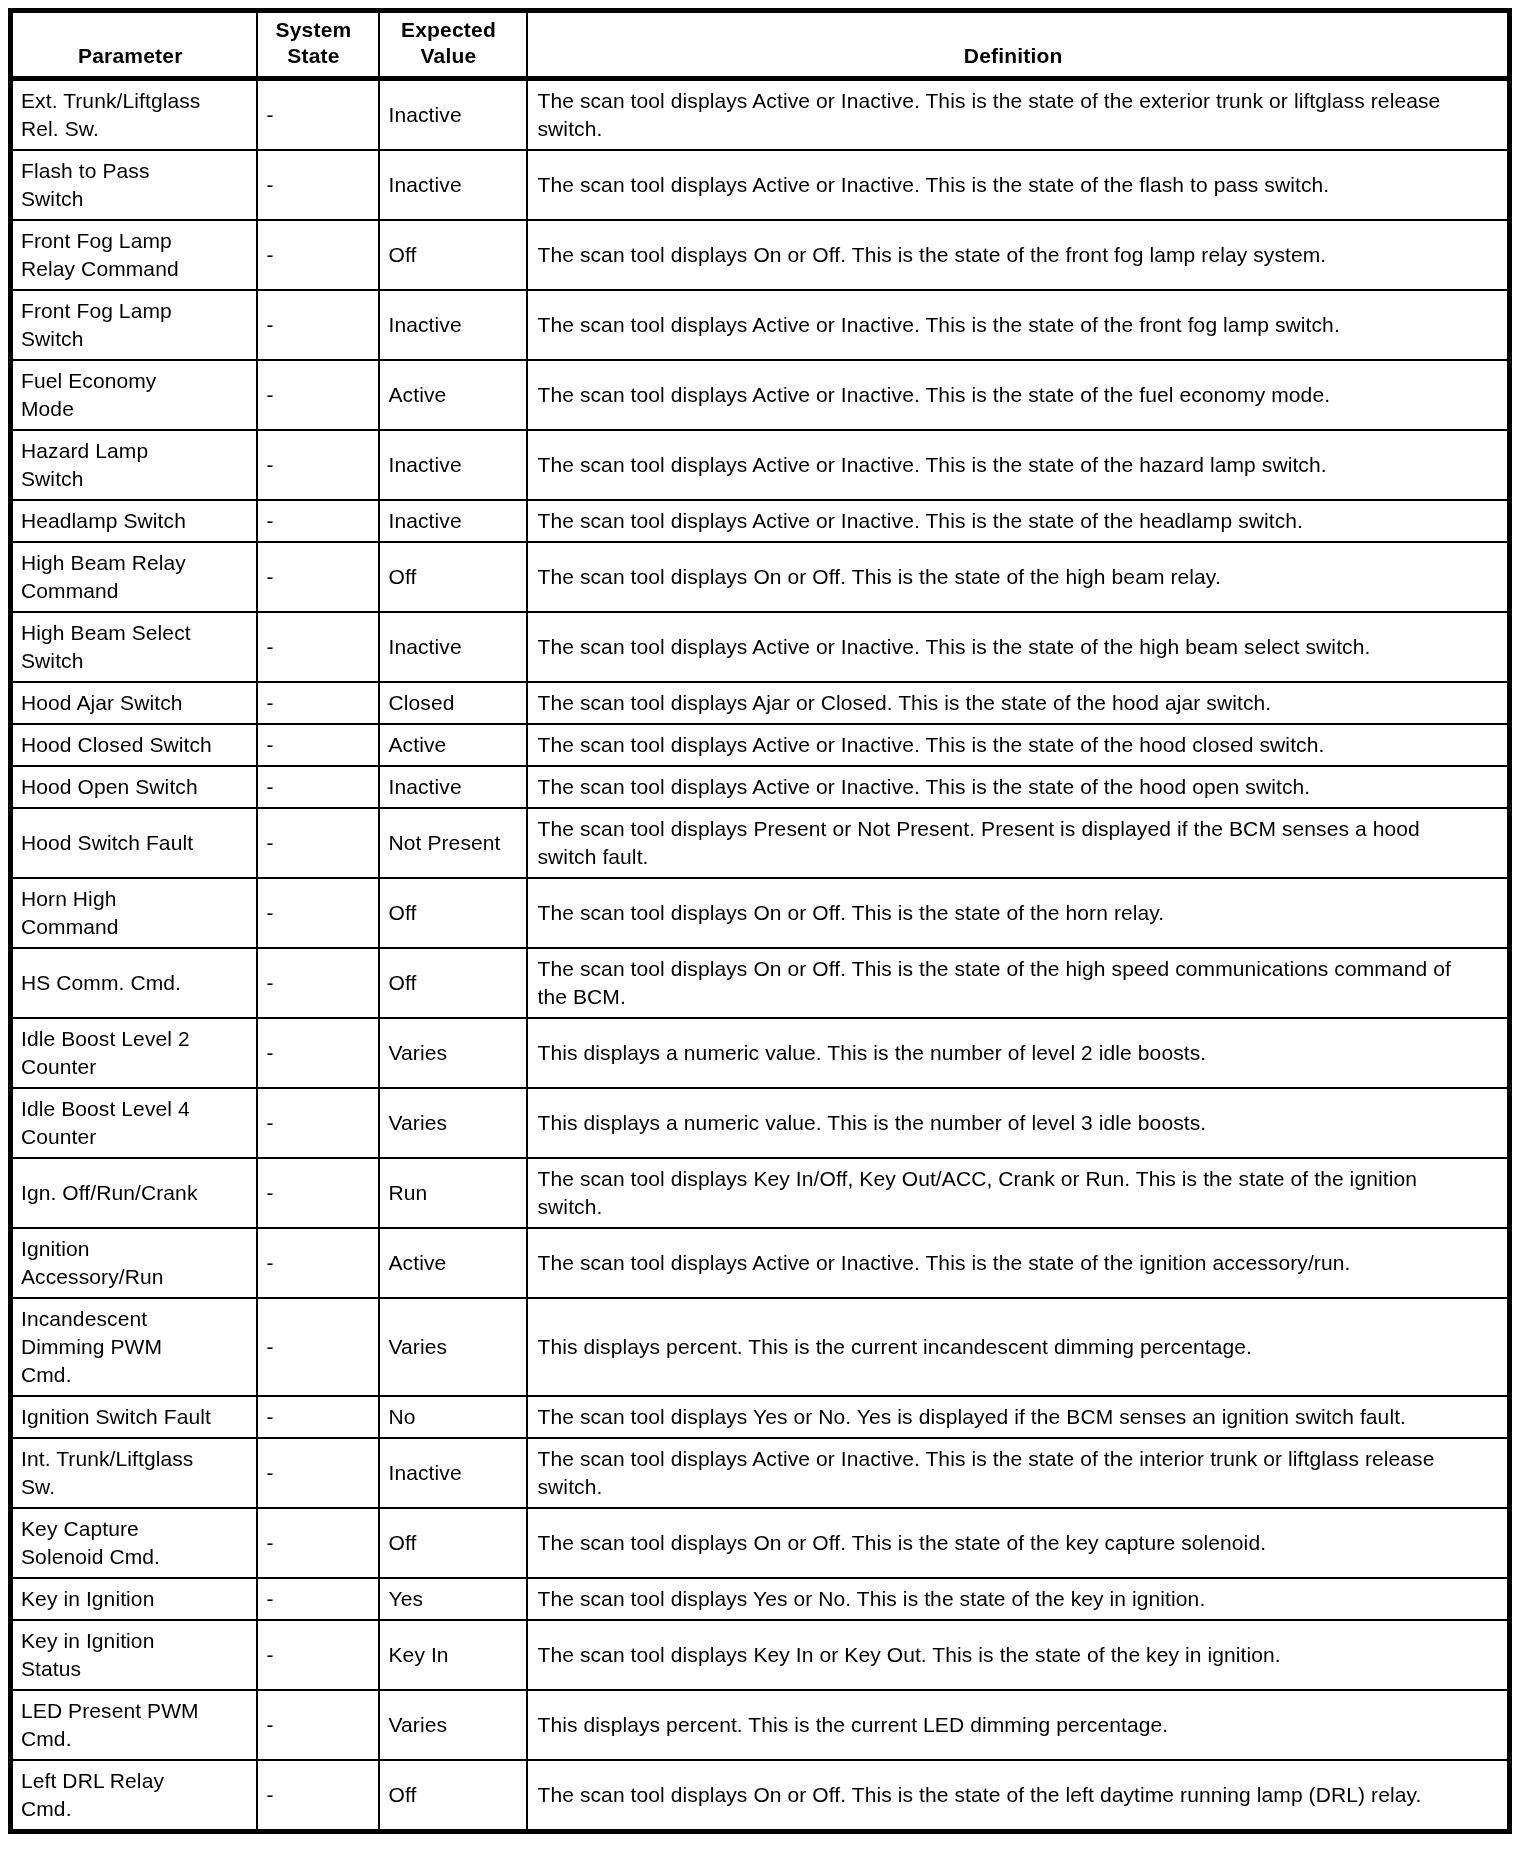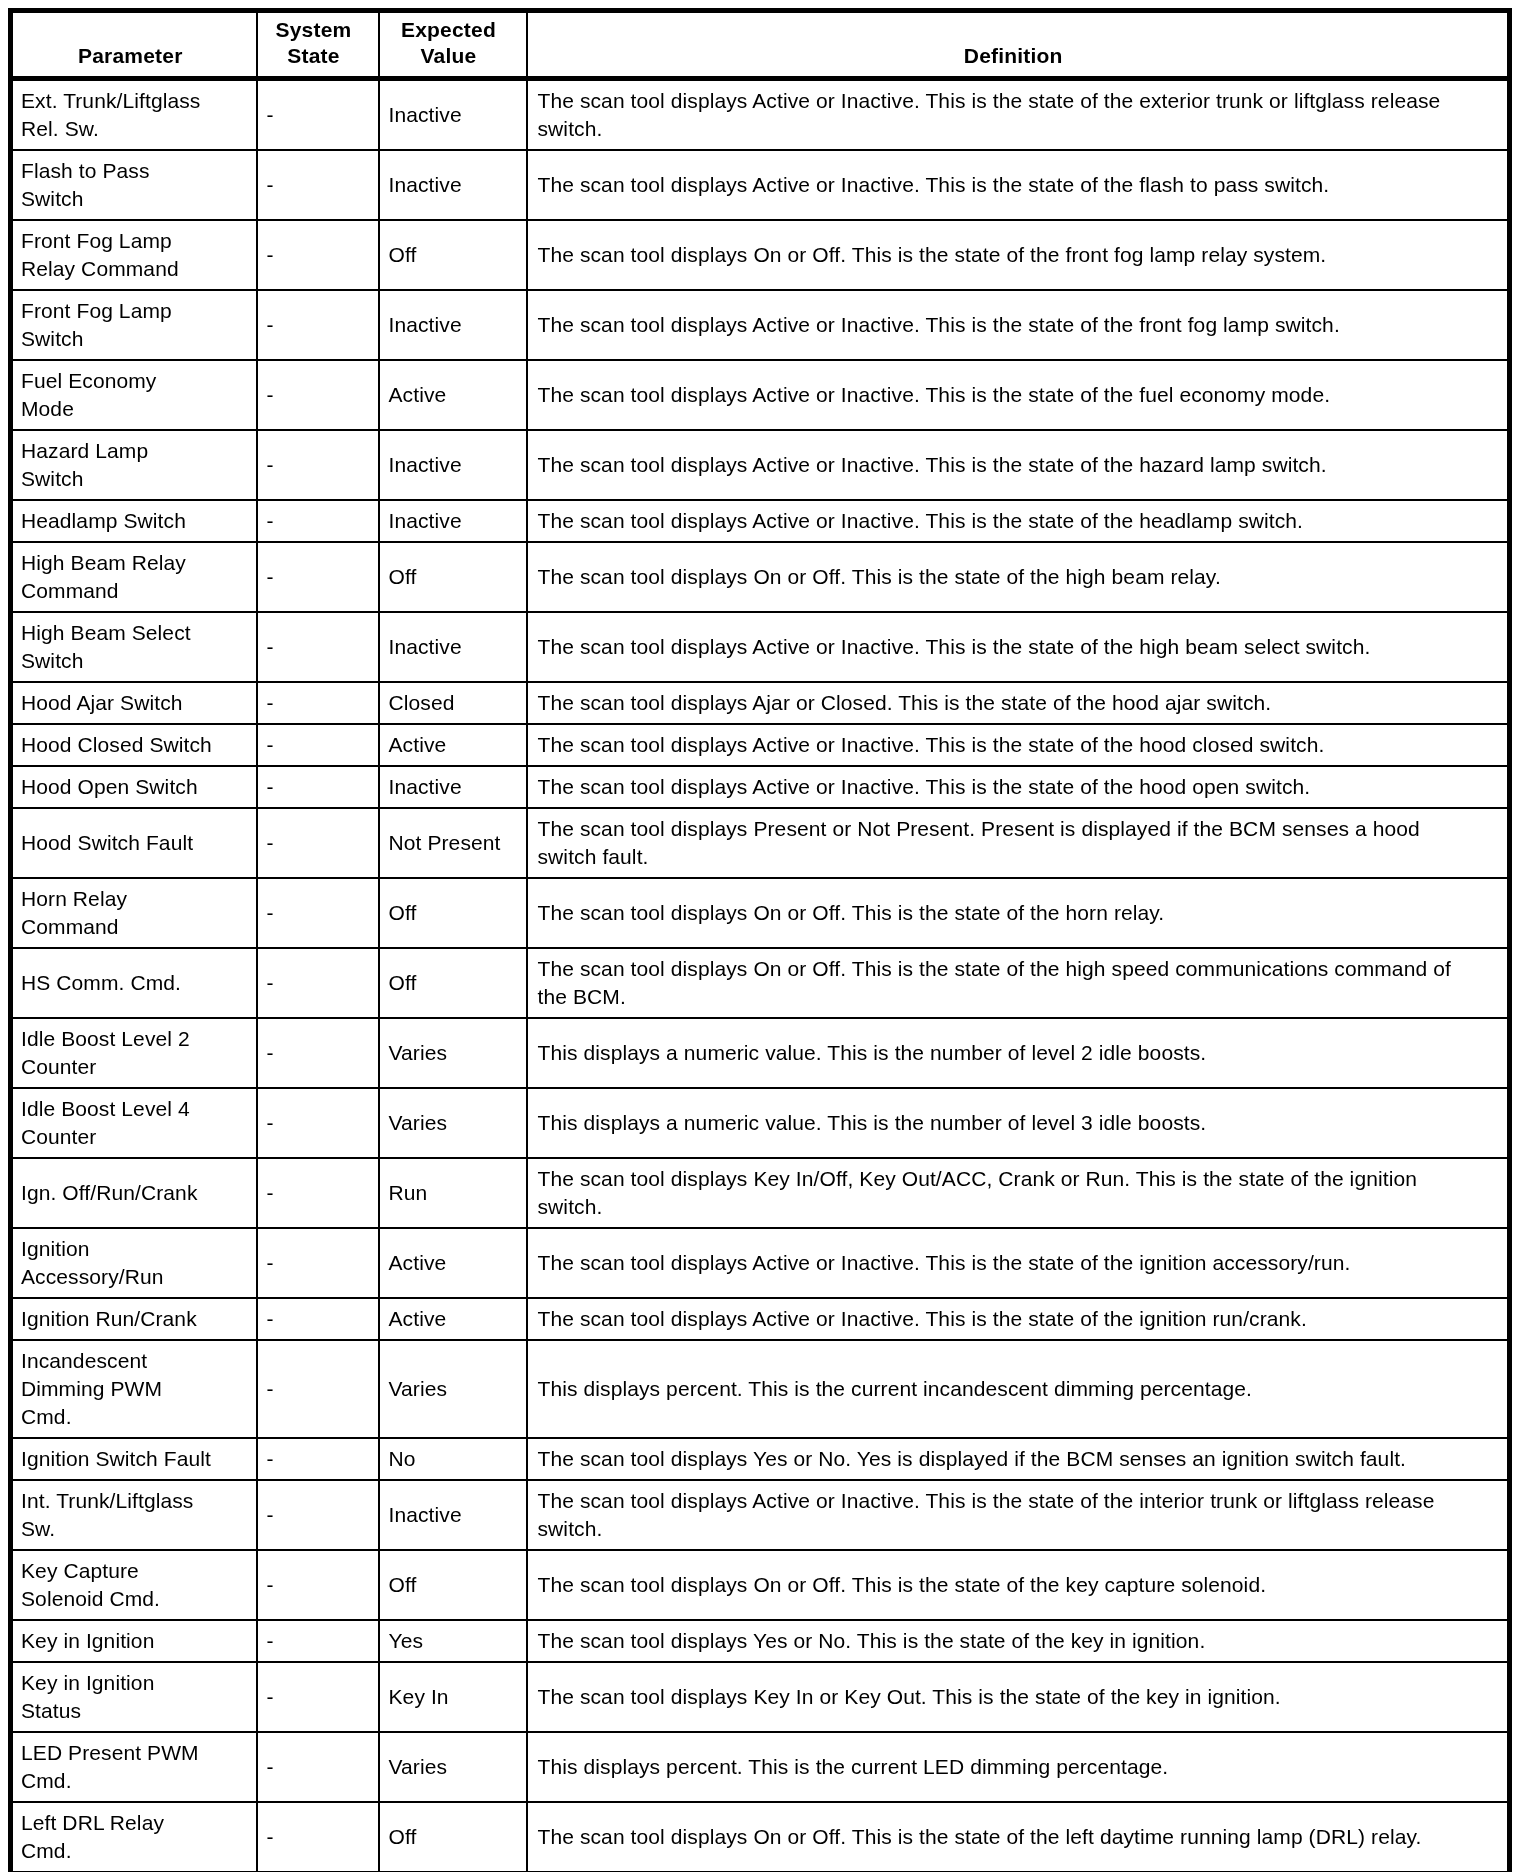--- a/index.html
+++ b/index.html
@@ -169,21 +169,21 @@
   </tr>
 
   <tr>
     <td class="col-param">Hood Switch Fault</td>
     <td class="col-state">-</td>
     <td class="col-value">Not Present</td>
     <td class="col-def">The scan tool displays Present or Not Present. Present is displayed if the BCM senses a hood switch fault.</td>
   </tr>
 
   <tr>
-    <td class="col-param">Horn Relay Command</td>
+    <td class="col-param">Horn High Command</td>
     <td class="col-state">-</td>
     <td class="col-value">Off</td>
     <td class="col-def">The scan tool displays On or Off. This is the state of the horn relay.</td>
   </tr>
 
   <tr>
     <td class="col-param">HS Comm. Cmd.</td>
     <td class="col-state">-</td>
     <td class="col-value">Off</td>
     <td class="col-def">The scan tool displays On or Off. This is the state of the high speed communications command of the BCM.</td>
@@ -210,26 +210,20 @@
     <td class="col-def">The scan tool displays Key In/Off, Key Out/ACC, Crank or Run. This is the state of the ignition switch.</td>
   </tr>
 
   <tr>
     <td class="col-param">Ignition Accessory/Run</td>
     <td class="col-state">-</td>
     <td class="col-value">Active</td>
     <td class="col-def">The scan tool displays Active or Inactive. This is the state of the ignition accessory/run.</td>
   </tr>
 
-  <tr>
-    <td class="col-param">Ignition Run/Crank</td>
-    <td class="col-state">-</td>
-    <td class="col-value">Active</td>
-    <td class="col-def">The scan tool displays Active or Inactive. This is the state of the ignition run/crank.</td>
-  </tr>
 
   <tr>
     <td class="col-param">Incandescent Dimming PWM Cmd.</td>
     <td class="col-state">-</td>
     <td class="col-value">Varies</td>
     <td class="col-def">This displays percent. This is the current incandescent dimming percentage.</td>
   </tr>
 
   <tr>
     <td class="col-param">Ignition Switch Fault</td>

